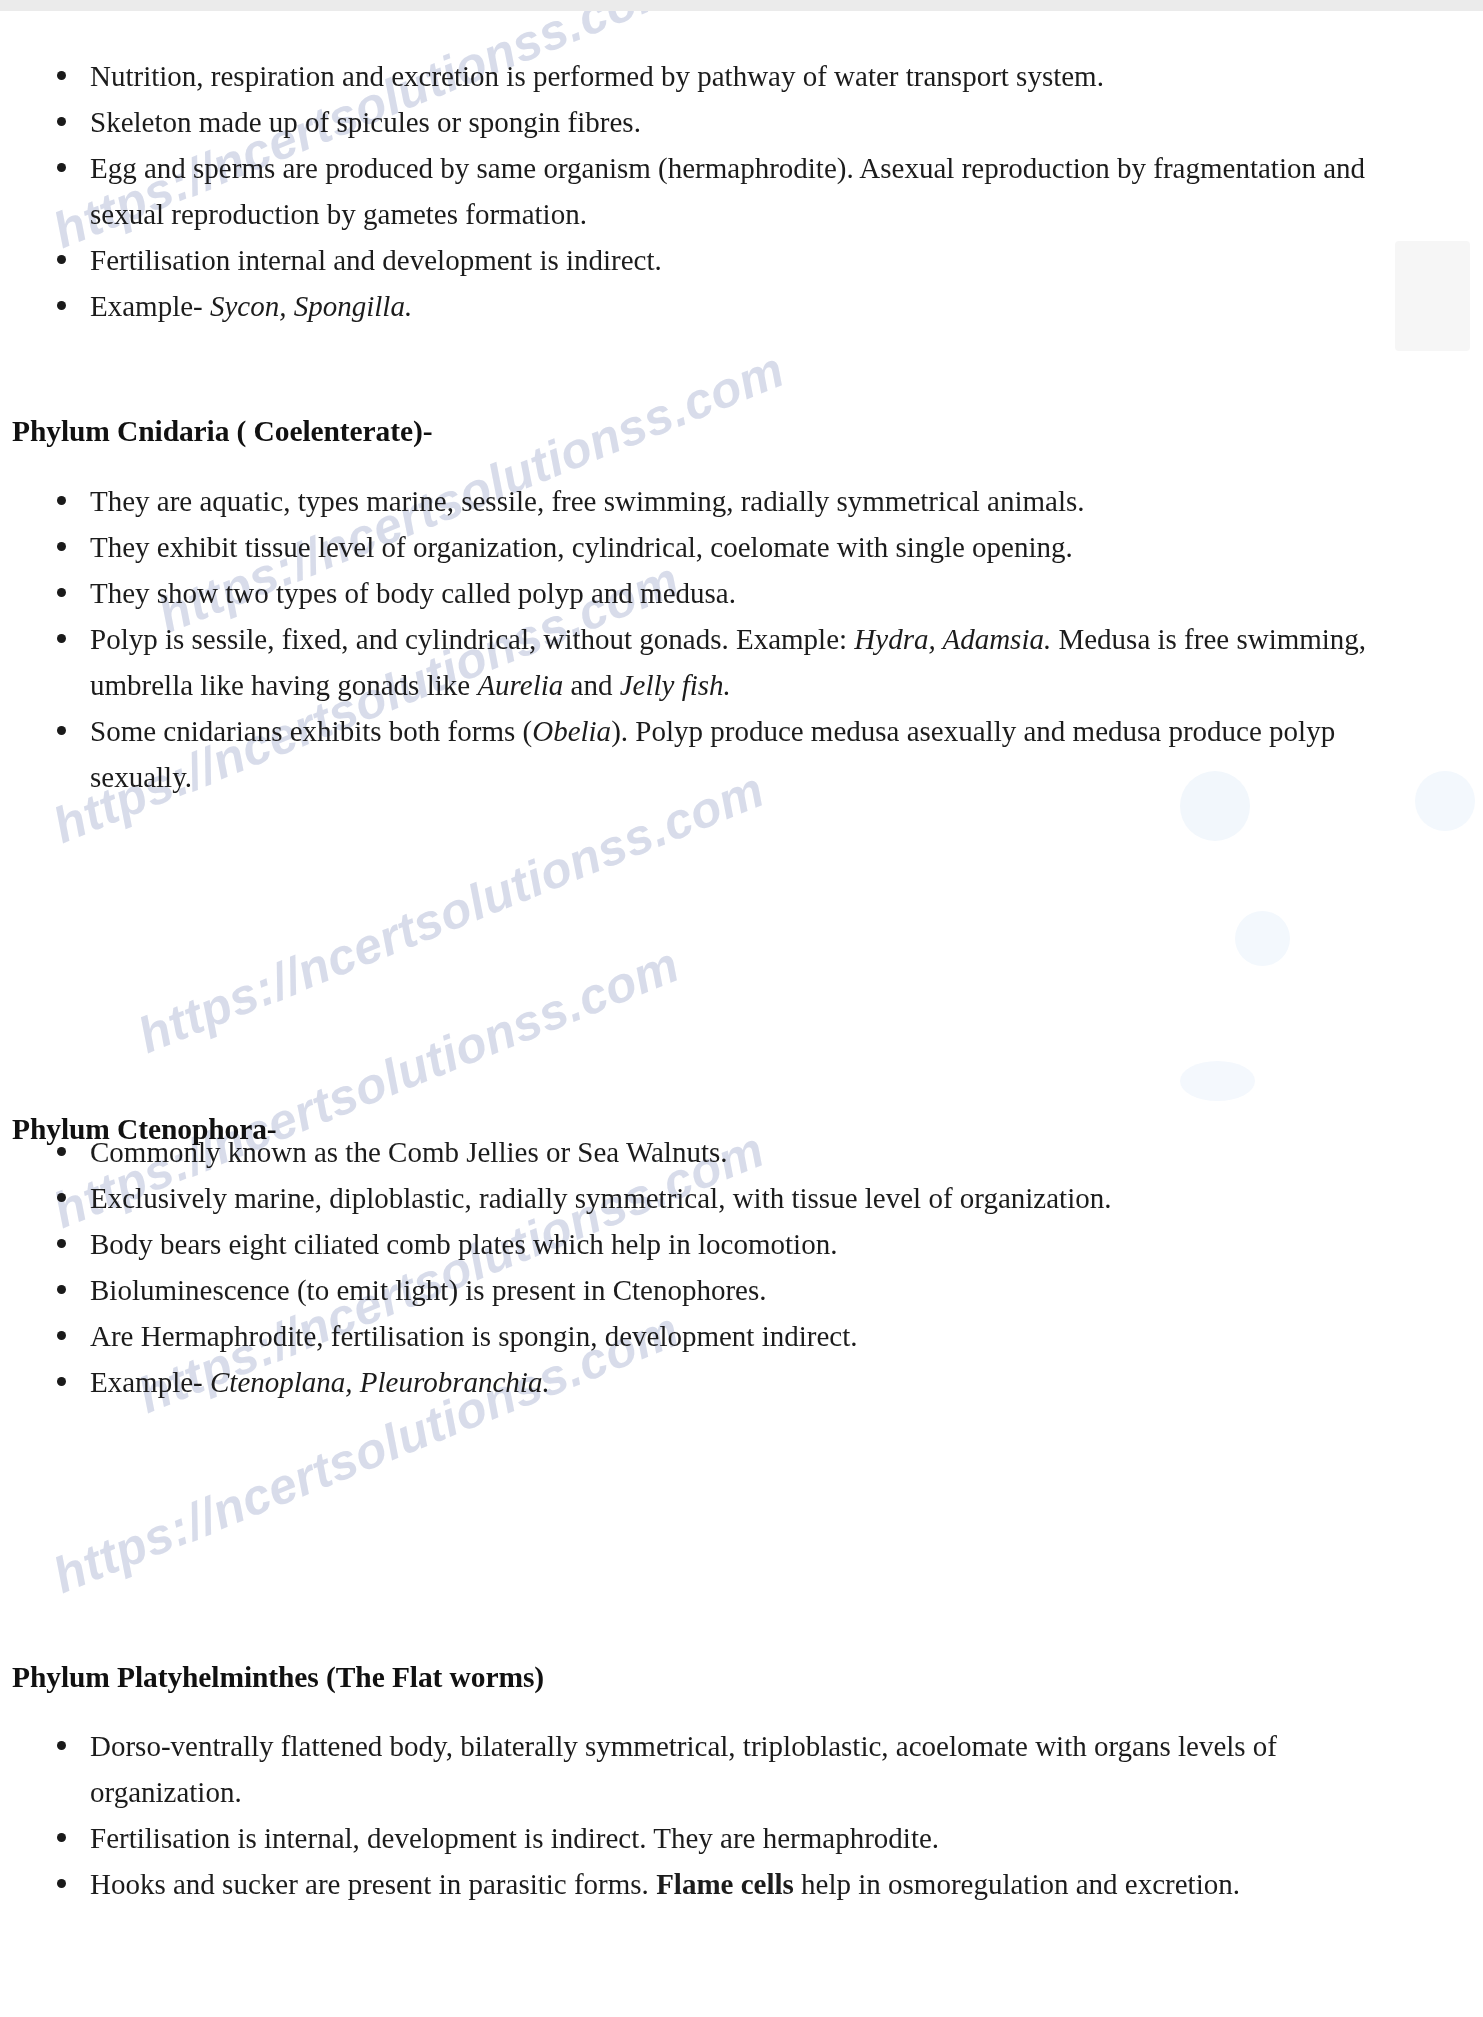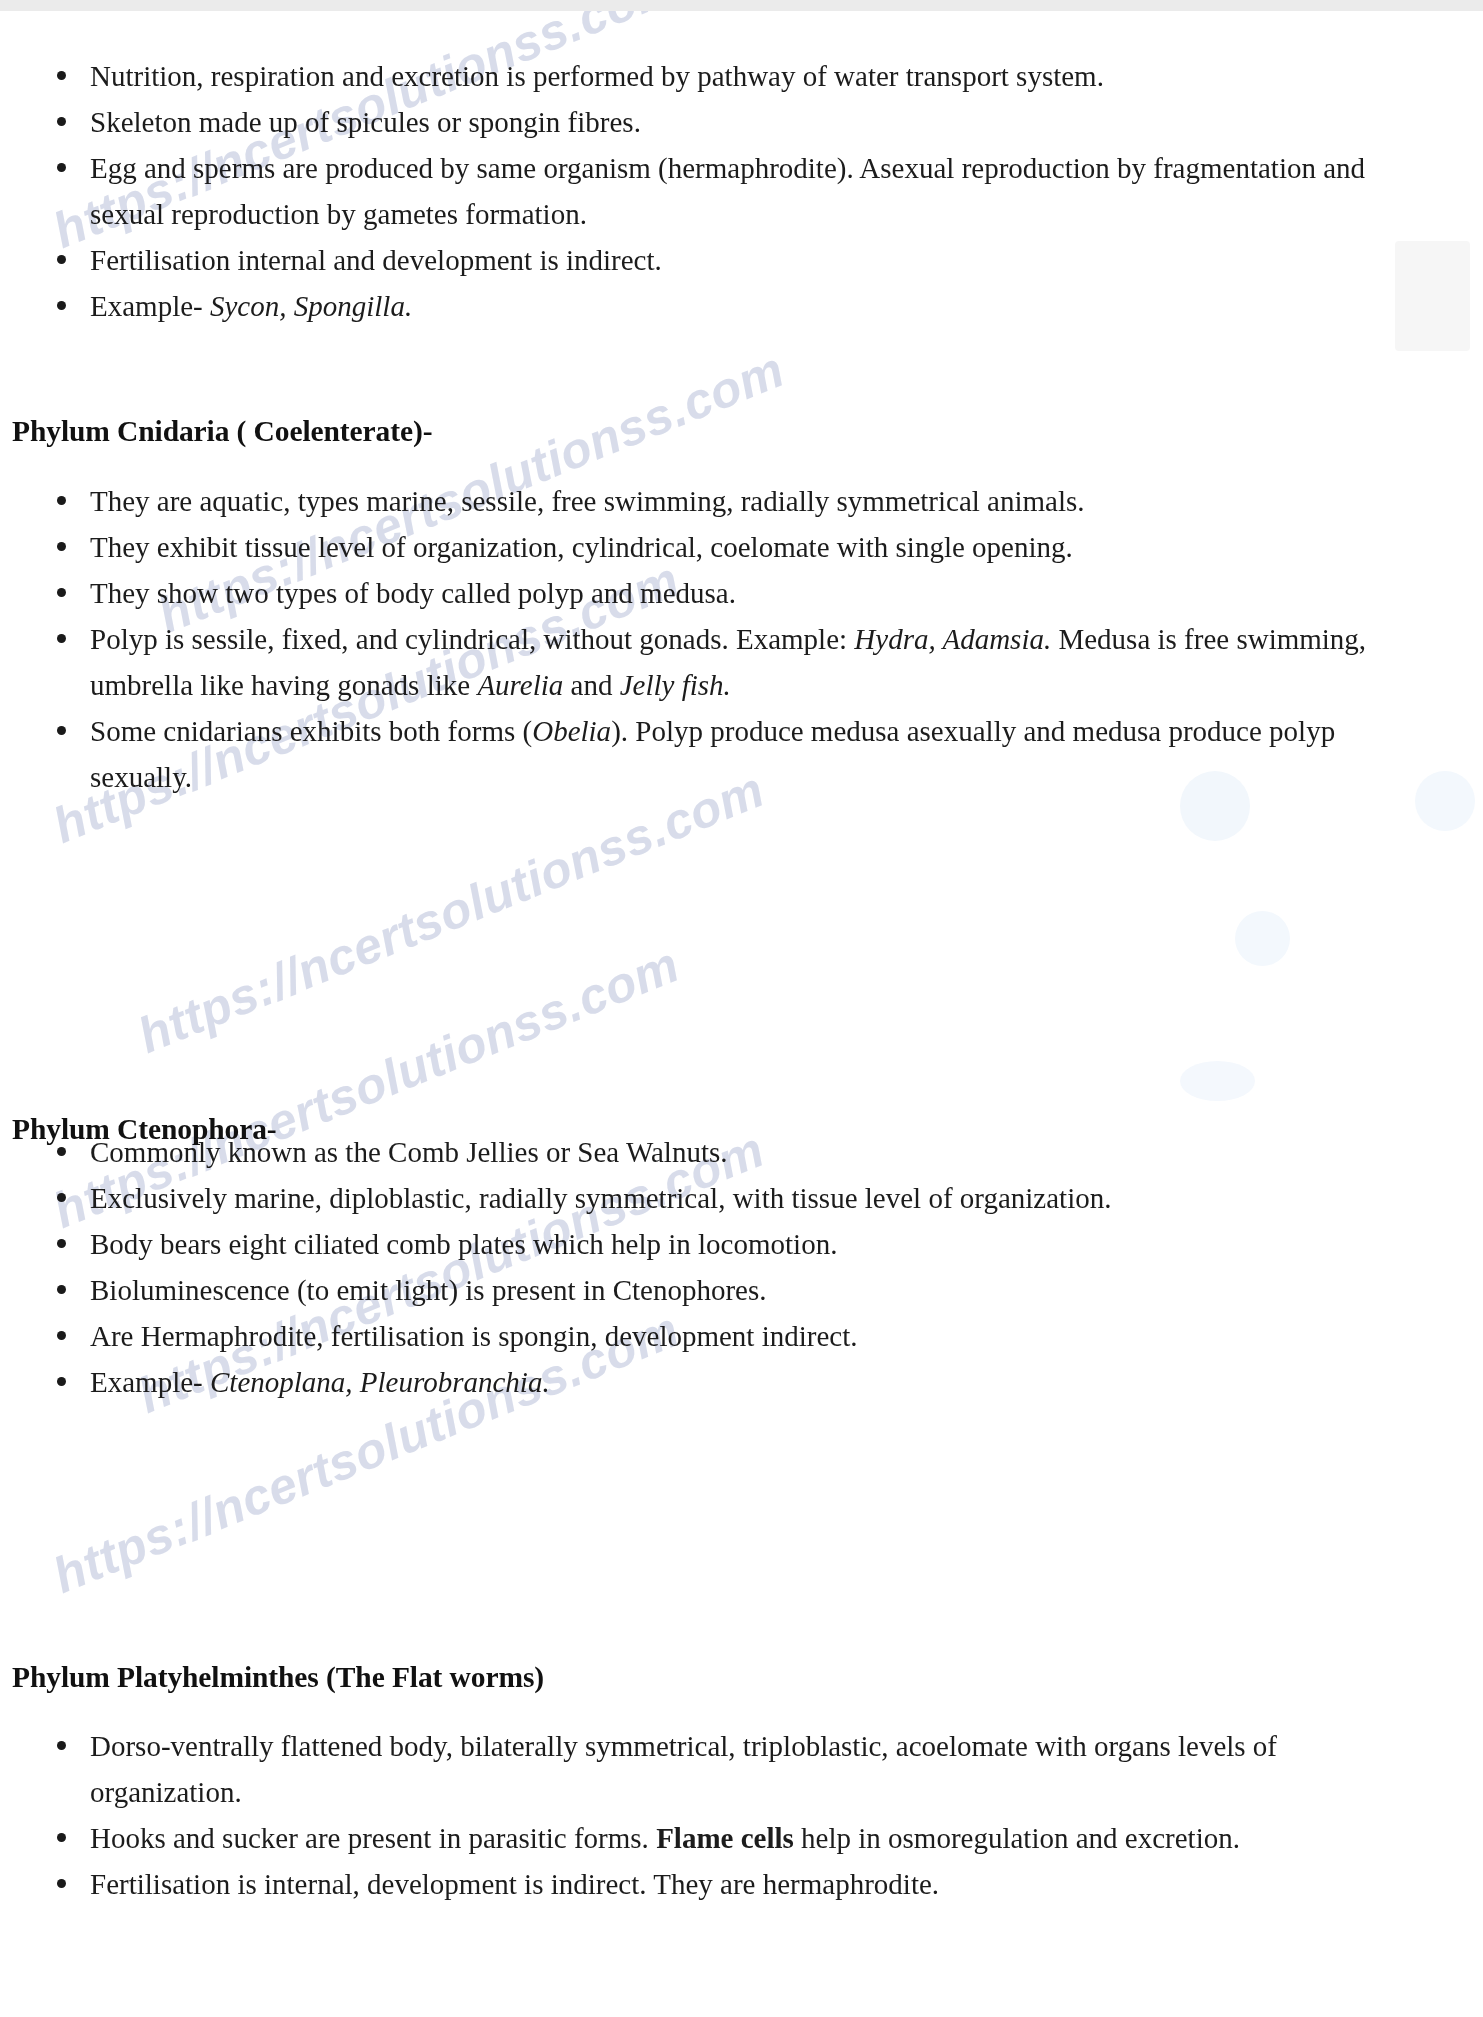--- a/index.html
+++ b/index.html
@@ -228,23 +228,23 @@
     </div>
 
     <div class="block" style="top:1712px;">
       <ul class="bullets">
         <li>
           <span class="dot"></span>
           <span class="txt">Dorso-ventrally flattened body, bilaterally symmetrical, triploblastic, acoelomate with organs levels of organization.</span>
         </li>
         <li>
           <span class="dot"></span>
+          <span class="txt">Fertilisation is internal, development is indirect. They are hermaphrodite.</span>
+        </li>
+        <li>
+          <span class="dot"></span>
           <span class="txt">Hooks and sucker are present in parasitic forms. </span><span class="txt bd">Flame cells</span><span class="txt"> help in osmoregulation and excretion.</span>
-        </li>
-        <li>
-          <span class="dot"></span>
-          <span class="txt">Fertilisation is internal, development is indirect. They are hermaphrodite.</span>
         </li>
       </ul>
     </div>
 
   </div>
 </div>
 
 </body></html>

